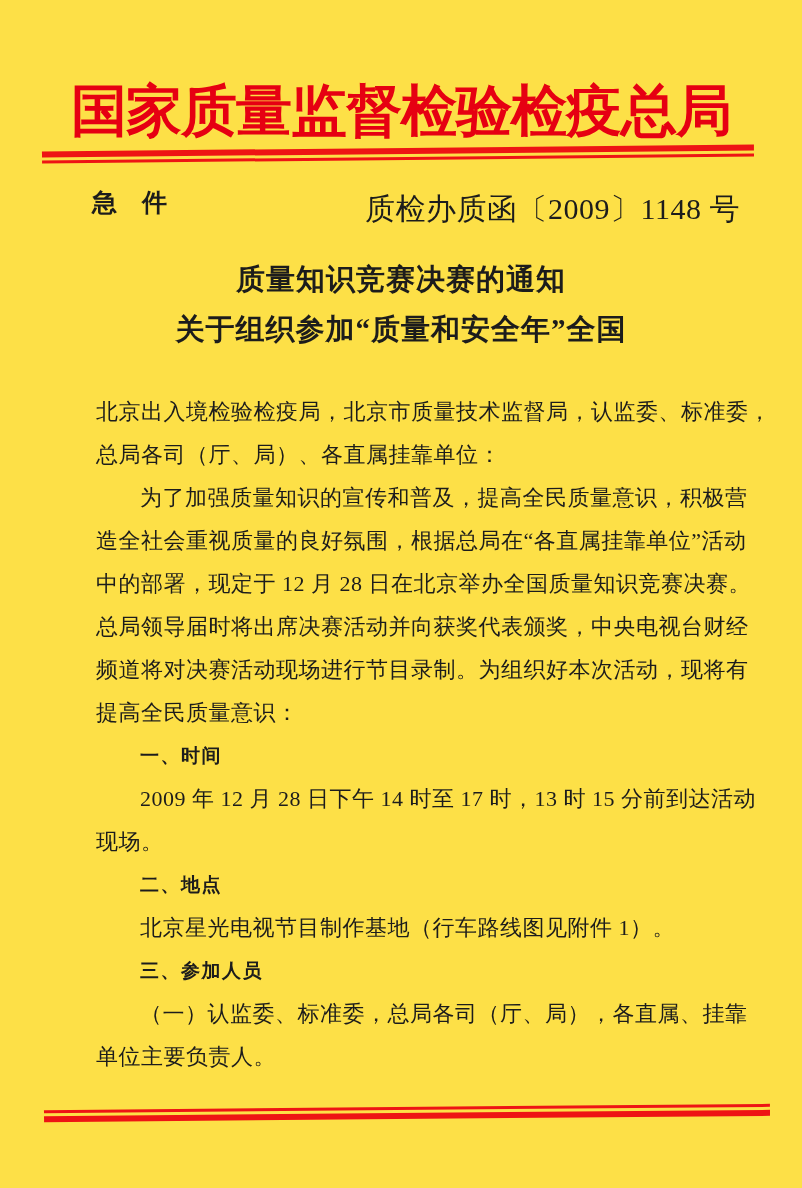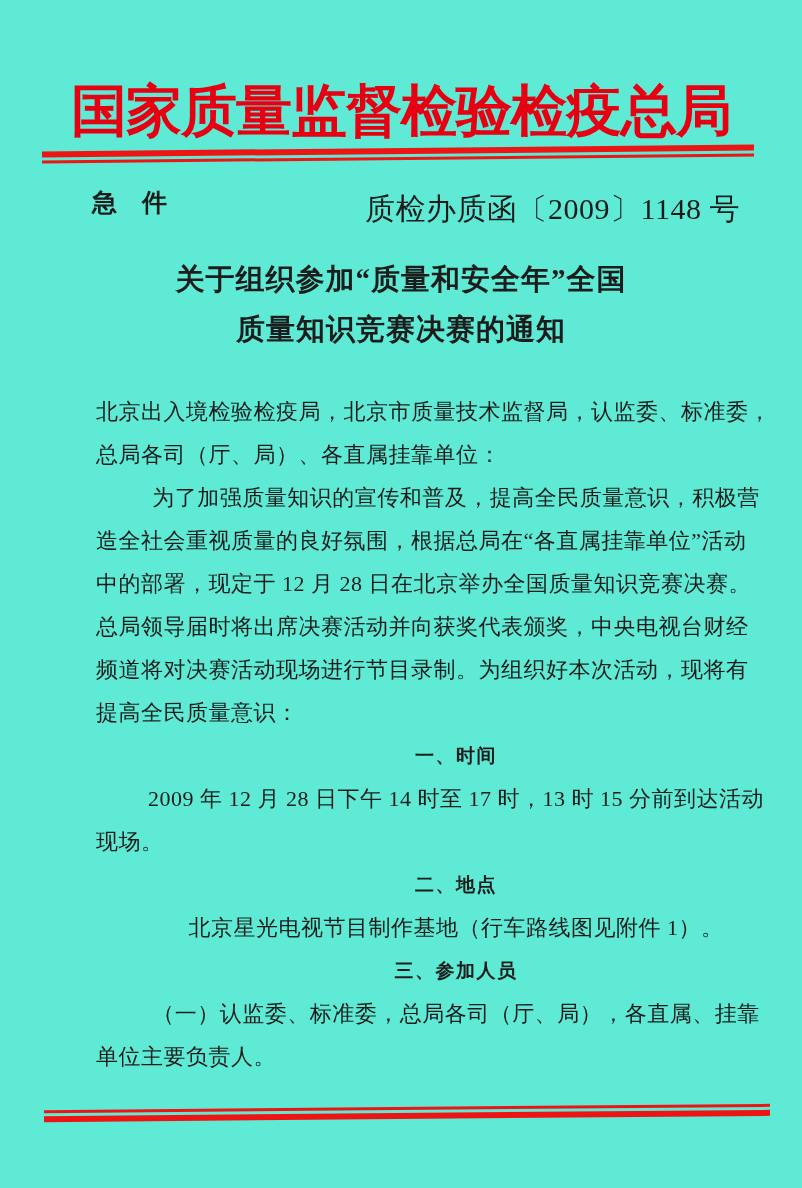--- a/index.html
+++ b/index.html
@@ -4,21 +4,21 @@
 <style>
   html, body {
     margin: 0;
     padding: 0;
     background: #ffffff;
   }
   .page {
     position: relative;
     width: 802px;
     height: 1188px;
-    background: #5eead4;
+    background: #fde047;
     overflow: hidden;
     color: #1c1c1c;
     font-family: "Liberation Serif", "DejaVu Serif", serif;
   }
   .agency {
     position: absolute;
     top: 74px;
     left: 0;
     width: 100%;
     text-align: center;
@@ -86,21 +86,21 @@
     position: absolute;
     top: 390px;
     left: 72px;
     width: 676px;
     font-size: 22px;
     line-height: 43px;
     letter-spacing: 0.5px;
     margin-left: 24px;
   }
   .line { white-space: nowrap; }
-  .line.indent { padding-left: 44px; text-align: center; }
+  .line.indent { padding-left: 44px; }
   .line.bold {
     font-family: Liberation Serif, serif;
     font-weight: bold;
     font-size: 19px;
     letter-spacing: 1.5px;
   }
 </style>
 </head>
 <body>
 
@@ -112,22 +112,22 @@
     <div class="bar-thick"></div>
     <div class="bar-thin"></div>
   </div>
 
   <div class="meta">
     <div class="urgent">急　件</div>
     <div class="docnum">质检办质函〔2009〕1148 号</div>
   </div>
 
   <div class="doc-title">
+    <div>质量知识竞赛决赛的通知</div>
     <div>关于组织参加“质量和安全年”全国</div>
-    <div>质量知识竞赛决赛的通知</div>
   </div>
 
   <div class="body-text" id="body-lines">
       <div class="line">北京出入境检验检疫局，北京市质量技术监督局，认监委、标准委，</div>
       <div class="line">总局各司（厅、局）、各直属挂靠单位：</div>
       <div class="line indent">为了加强质量知识的宣传和普及，提高全民质量意识，积极营</div>
       <div class="line">造全社会重视质量的良好氛围，根据总局在“各直属挂靠单位”活动</div>
       <div class="line">中的部署，现定于 12 月 28 日在北京举办全国质量知识竞赛决赛。</div>
       <div class="line">总局领导届时将出席决赛活动并向获奖代表颁奖，中央电视台财经</div>
       <div class="line">频道将对决赛活动现场进行节目录制。为组织好本次活动，现将有</div>

